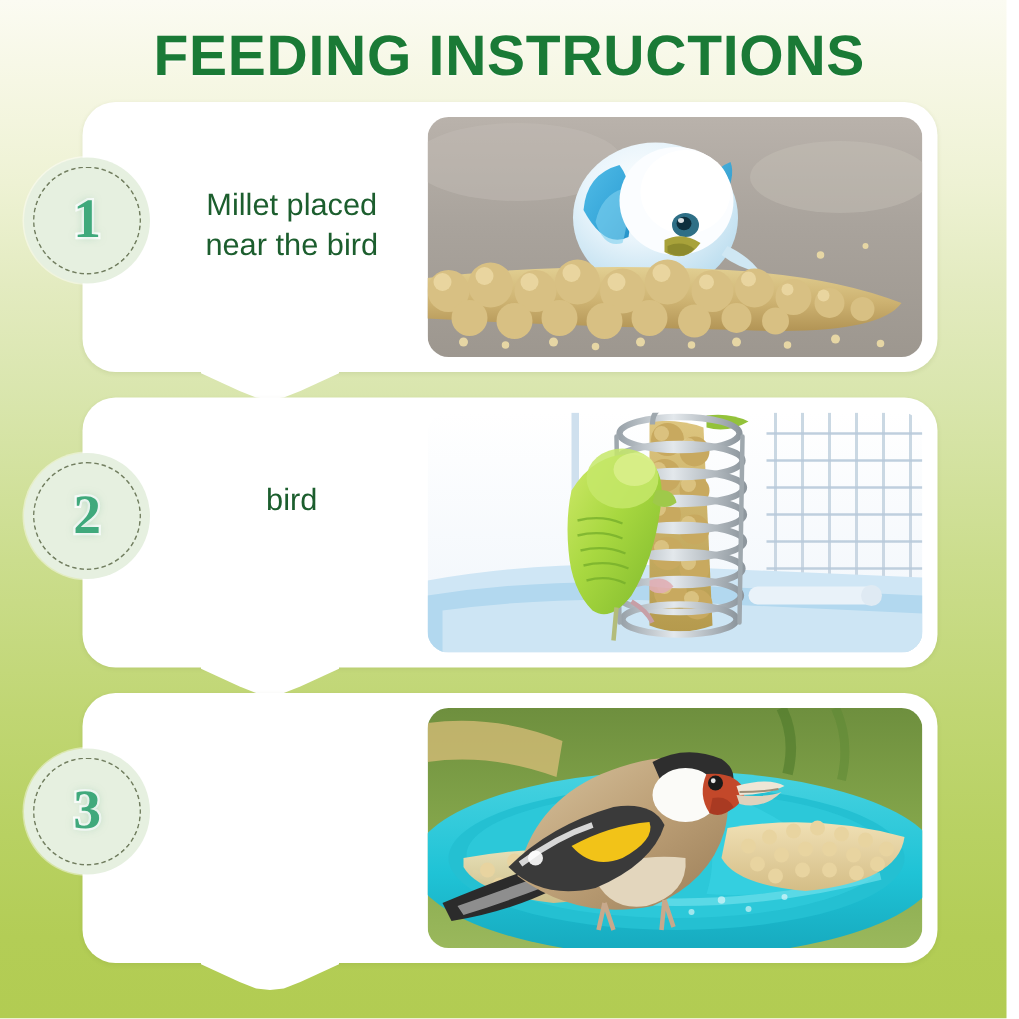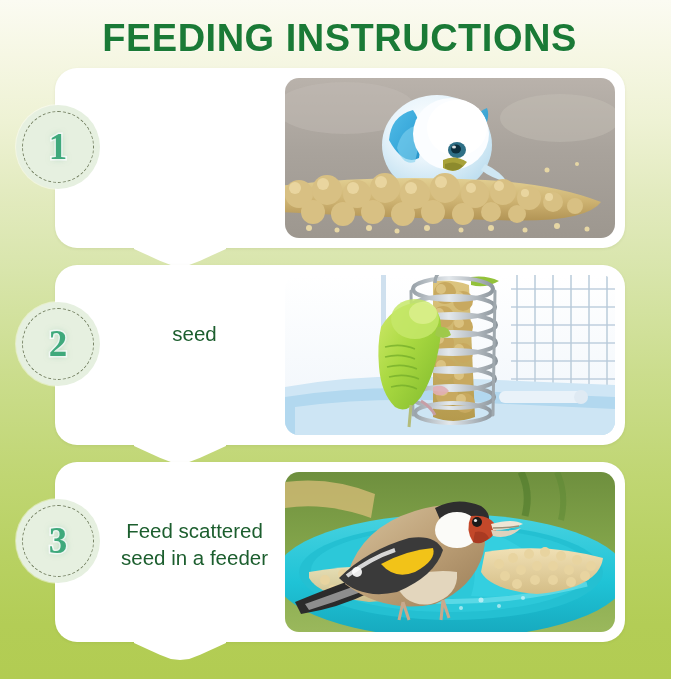--- a/index.html
+++ b/index.html
@@ -259,20 +259,24 @@
           <circle cx="292" cy="86" r="2"></circle>
       </g>
     </svg>
   </div>
 
   <div class="badge badge-1">
     <div class="badge-dash"></div>
     <div class="badge-num">1</div>
   </div>
 
+  <div class="step-text text-1">
+    <div>Millet placed</div>
+    <div>near the bird</div>
+  </div>
 
   <div class="card card-2">
     <div class="card-notch"></div>
   </div>
 
   <div class="photo photo-2">
     <svg viewBox="0 0 330 160" preserveAspectRatio="xMidYMid slice">
       <defs>
         <linearGradient id="g2bg" x1="0" y1="0" x2="0" y2="1">
           <stop offset="0%" stop-color="#ffffff"></stop>
@@ -390,21 +394,21 @@
       <path d="M148 112 Q158 108 164 116 Q156 124 148 118 Z" fill="#e0aeb4" opacity="0.9"></path>
     </svg>
   </div>
 
   <div class="badge badge-2">
     <div class="badge-dash"></div>
     <div class="badge-num">2</div>
   </div>
 
   <div class="step-text text-2">
-    <div>seed</div>
+    <div>bird</div>
   </div>
 
   <div class="card card-3">
     <div class="card-notch"></div>
   </div>
 
   <div class="photo photo-3">
     <svg viewBox="0 0 330 160" preserveAspectRatio="xMidYMid slice">
       <defs>
         <linearGradient id="g3bg" x1="0" y1="0" x2="0" y2="1">
@@ -515,18 +519,14 @@
           <circle cx="238" cy="126" r="2"></circle>
       </g>
     </svg>
   </div>
 
   <div class="badge badge-3">
     <div class="badge-dash"></div>
     <div class="badge-num">3</div>
   </div>
 
-  <div class="step-text text-3">
-    <div>Feed scattered</div>
-    <div>seed in a feeder</div>
-  </div>
 
 </div>
 
 </body></html>

